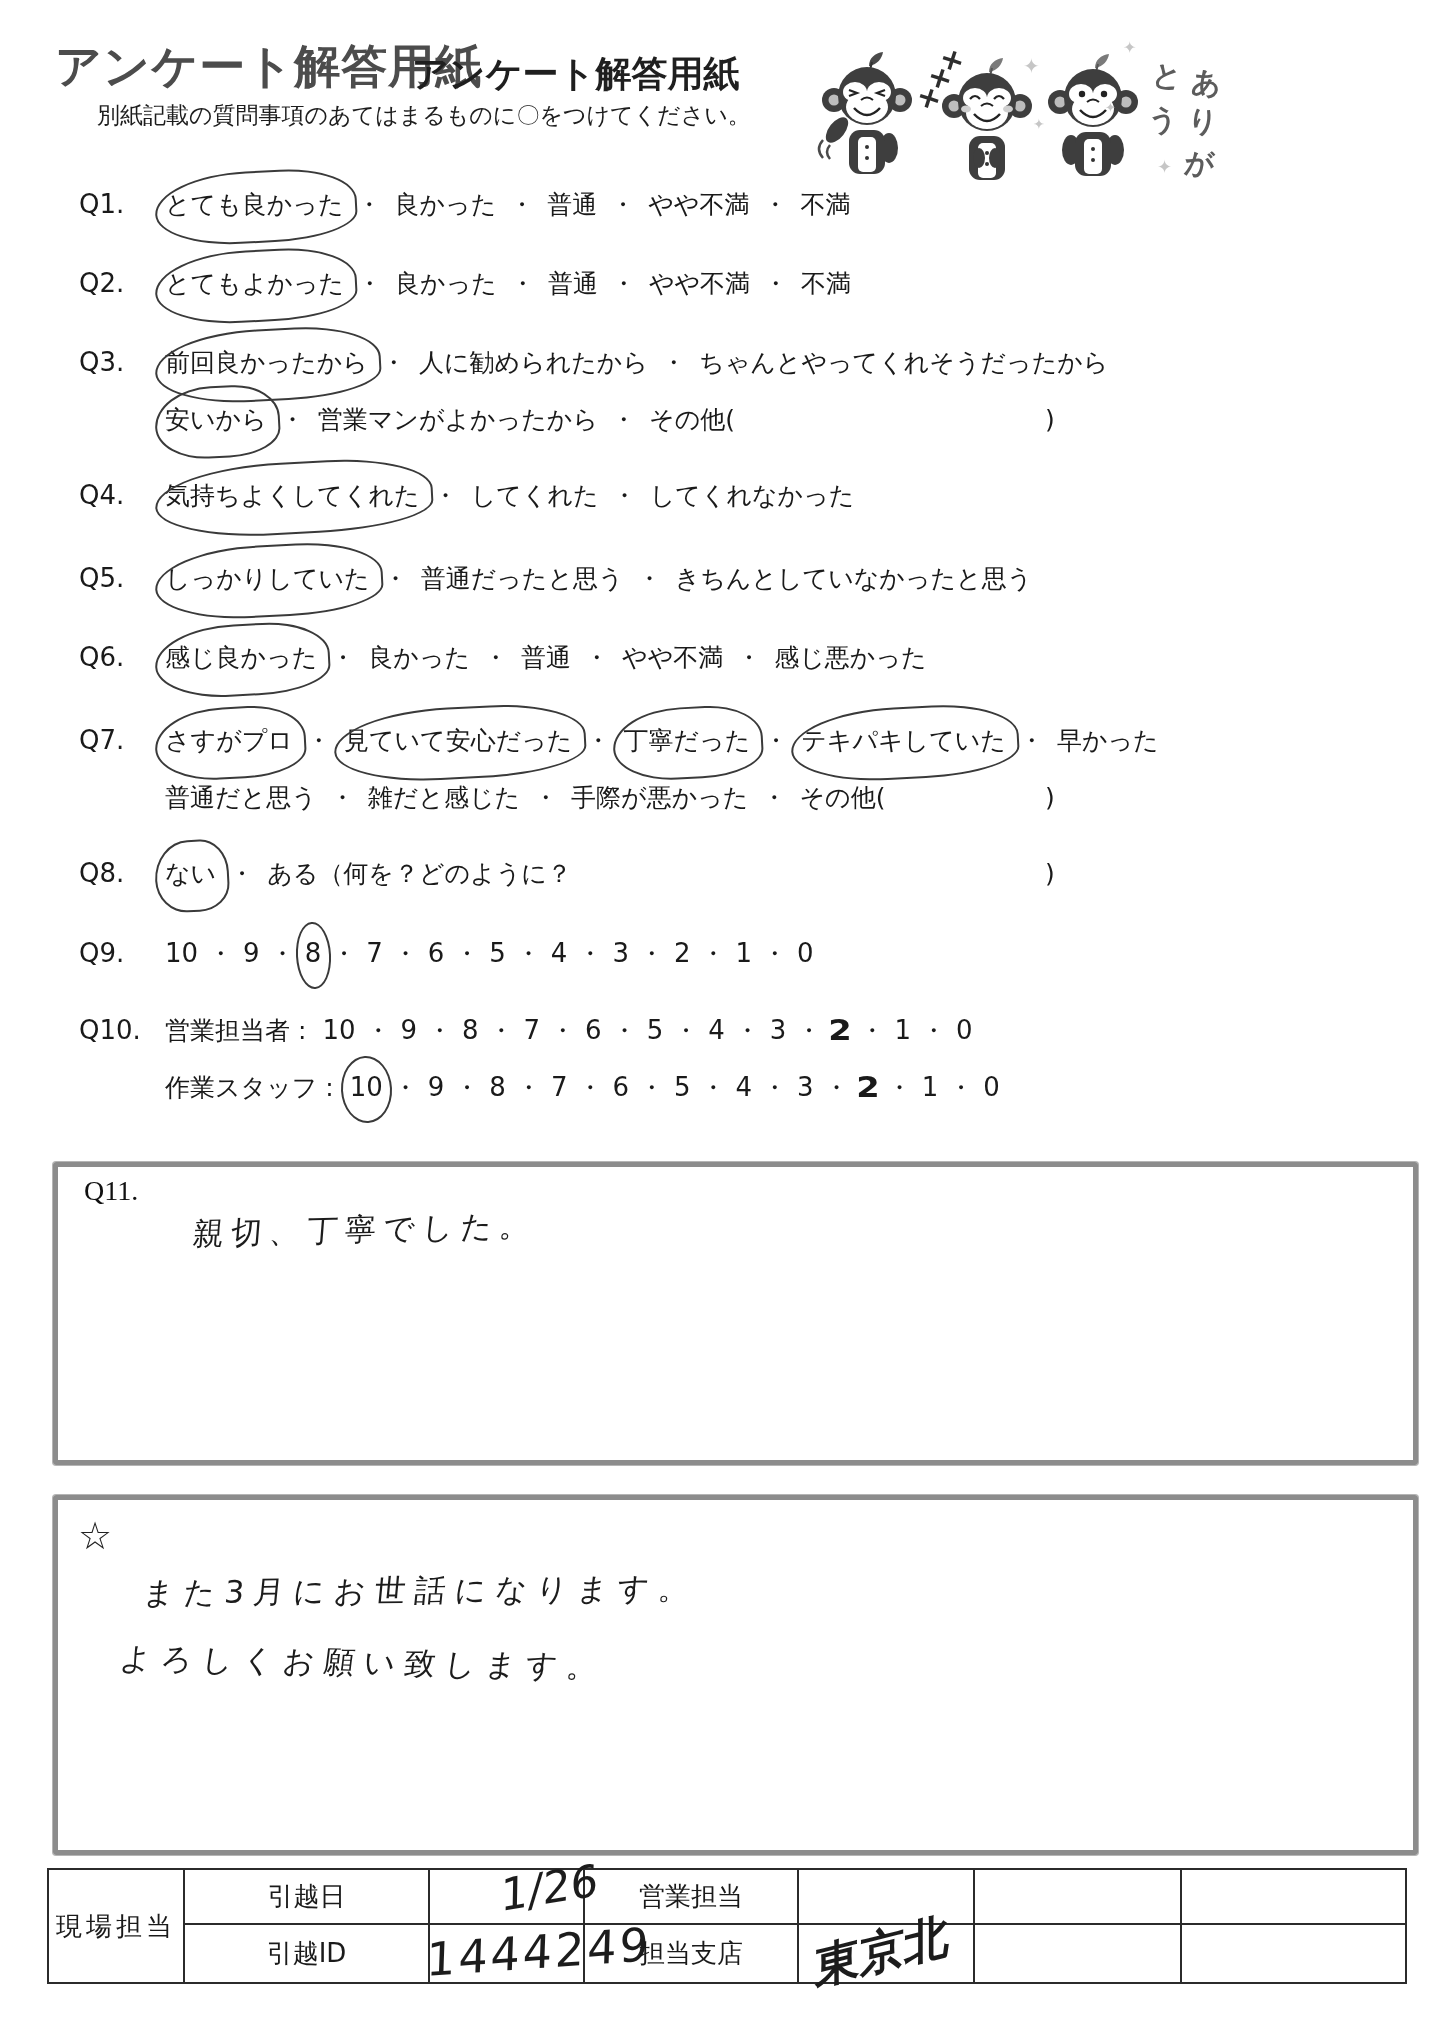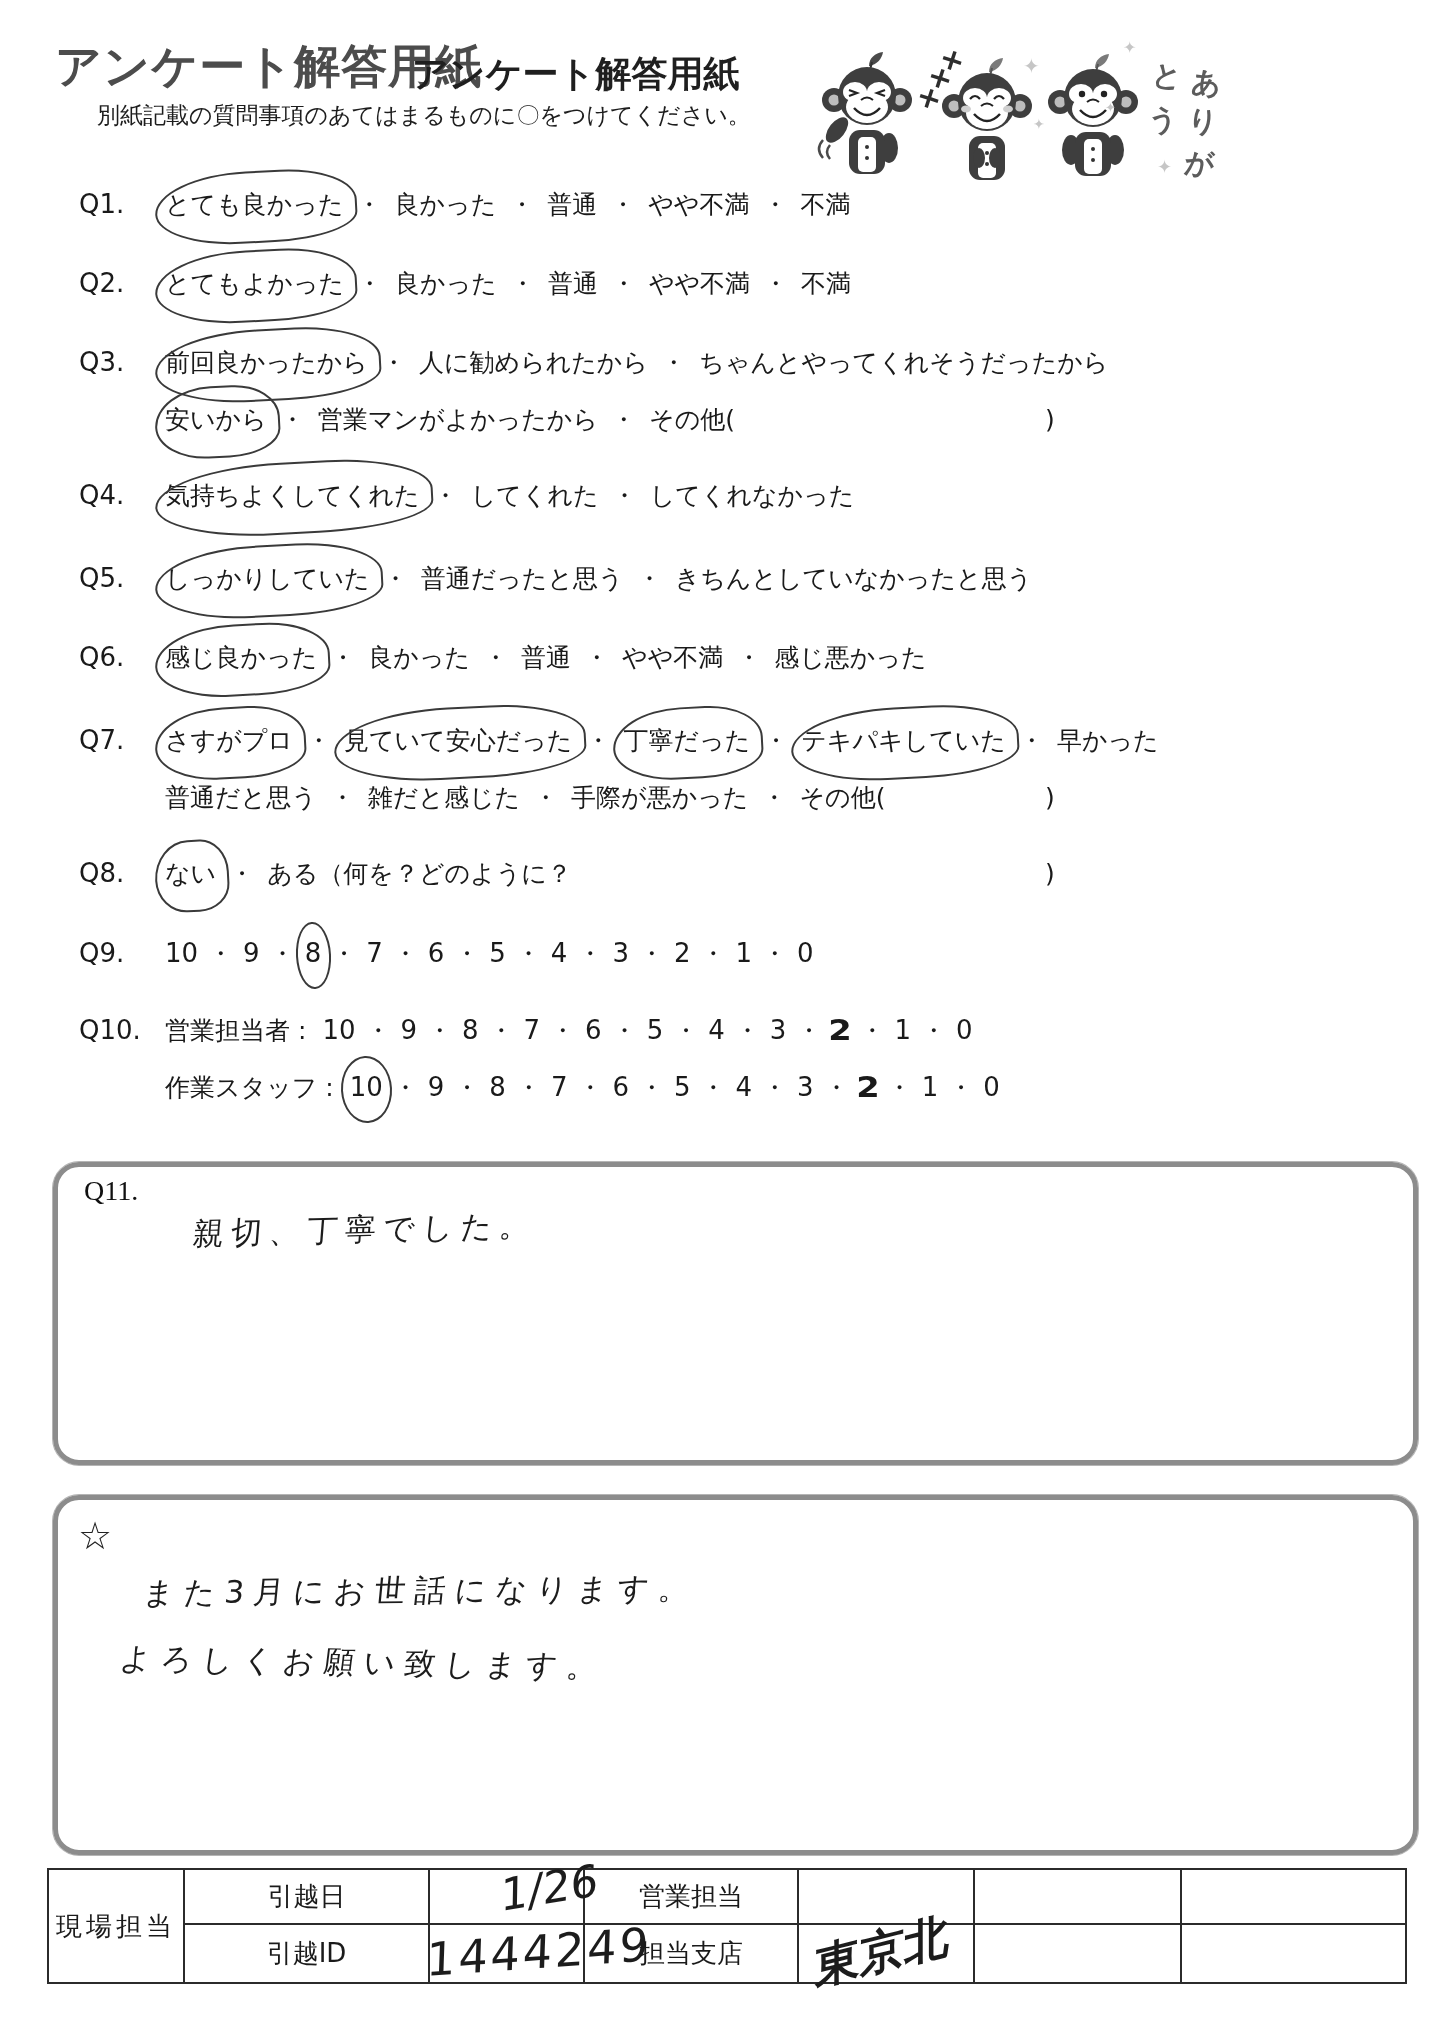--- a/index.html
+++ b/index.html
@@ -33,21 +33,21 @@
   .option{display:inline-block;}
   .alt{transform:scale(1.3,1.12);font-weight:600;}
   .circled{position:relative;}
   .circled::after{content:"";position:absolute;left:-10px;top:-5px;right:-13px;bottom:-10px;
     border:2.5px solid #3a3a3a;border-radius:55% 45% 50% 50% / 65% 55% 45% 55%;
     transform:rotate(-3deg);pointer-events:none;}
   .nums .circled::after{left:-9px;right:-9px;top:-3px;bottom:-7px;border-radius:50%;}
   .close-paren{position:absolute;left:880px;}
 
   
-  .big-box{position:absolute;left:53px;width:1355px;border:5px solid #8c8c8c;border-radius:26px;
+  .big-box{position:absolute;left:53px;width:1355px;border:5px solid #8c8c8c;border-radius:3px;
            box-shadow:0 0 0 1px #b5b5b5;}
   .q11-box{top:1162px;height:293px;}
   .star-box{top:1495px;height:350px;}
   .q11-label{position:absolute;left:26px;top:8px;font-family:"Liberation Serif","DejaVu Serif",serif;
              font-size:28px;color:#111;}
   .star-icon{position:absolute;left:20px;top:14px;font-size:38px;color:#222;}
 
   .hw{color:#1c1c1c;}
   .q11-hw{position:absolute;left:135px;top:42px;font-size:31px;letter-spacing:7px;
           transform:rotate(-1.5deg) skewX(-6deg);}

